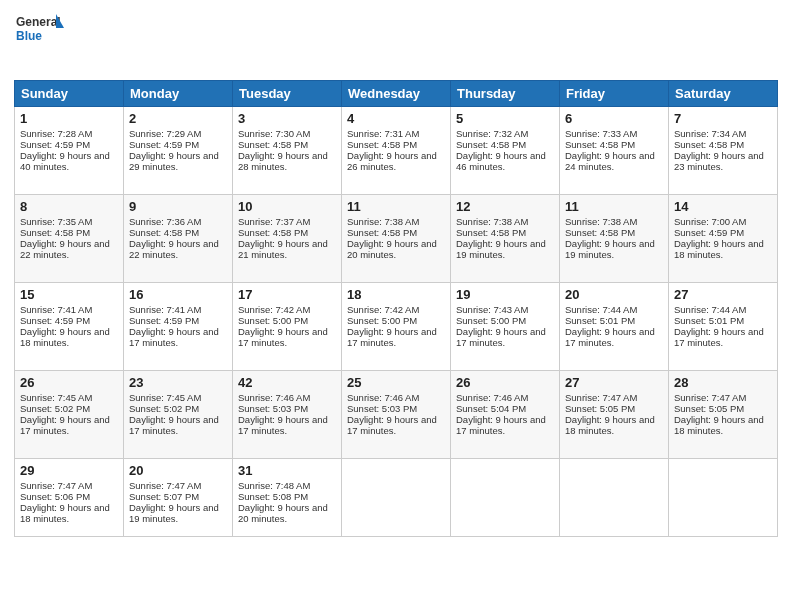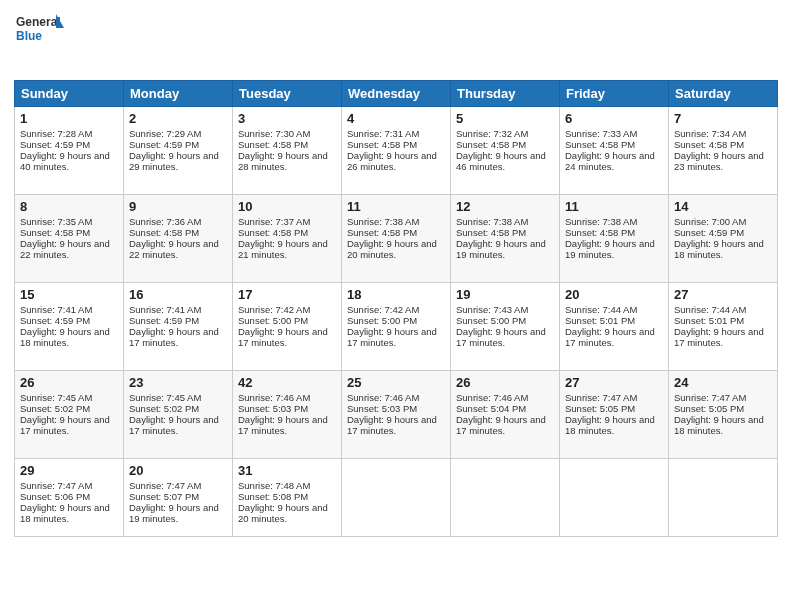--- a/index.html
+++ b/index.html
@@ -275,21 +275,21 @@
         <span>Sunset: 5:04 PM</span><br>
         <span>Daylight: 9 hours and 17 minutes.</span>
       </td>
           <td>
         <span class="day-num">27</span>
         <span>Sunrise: 7:47 AM</span><br>
         <span>Sunset: 5:05 PM</span><br>
         <span>Daylight: 9 hours and 18 minutes.</span>
       </td>
           <td>
-        <span class="day-num">24</span>
+        <span class="day-num">28</span>
         <span>Sunrise: 7:47 AM</span><br>
         <span>Sunset: 5:05 PM</span><br>
         <span>Daylight: 9 hours and 18 minutes.</span>
       </td>
         </tr>
         <tr>
           <td>
         <span class="day-num">29</span>
         <span>Sunrise: 7:47 AM</span><br>
         <span>Sunset: 5:06 PM</span><br>

